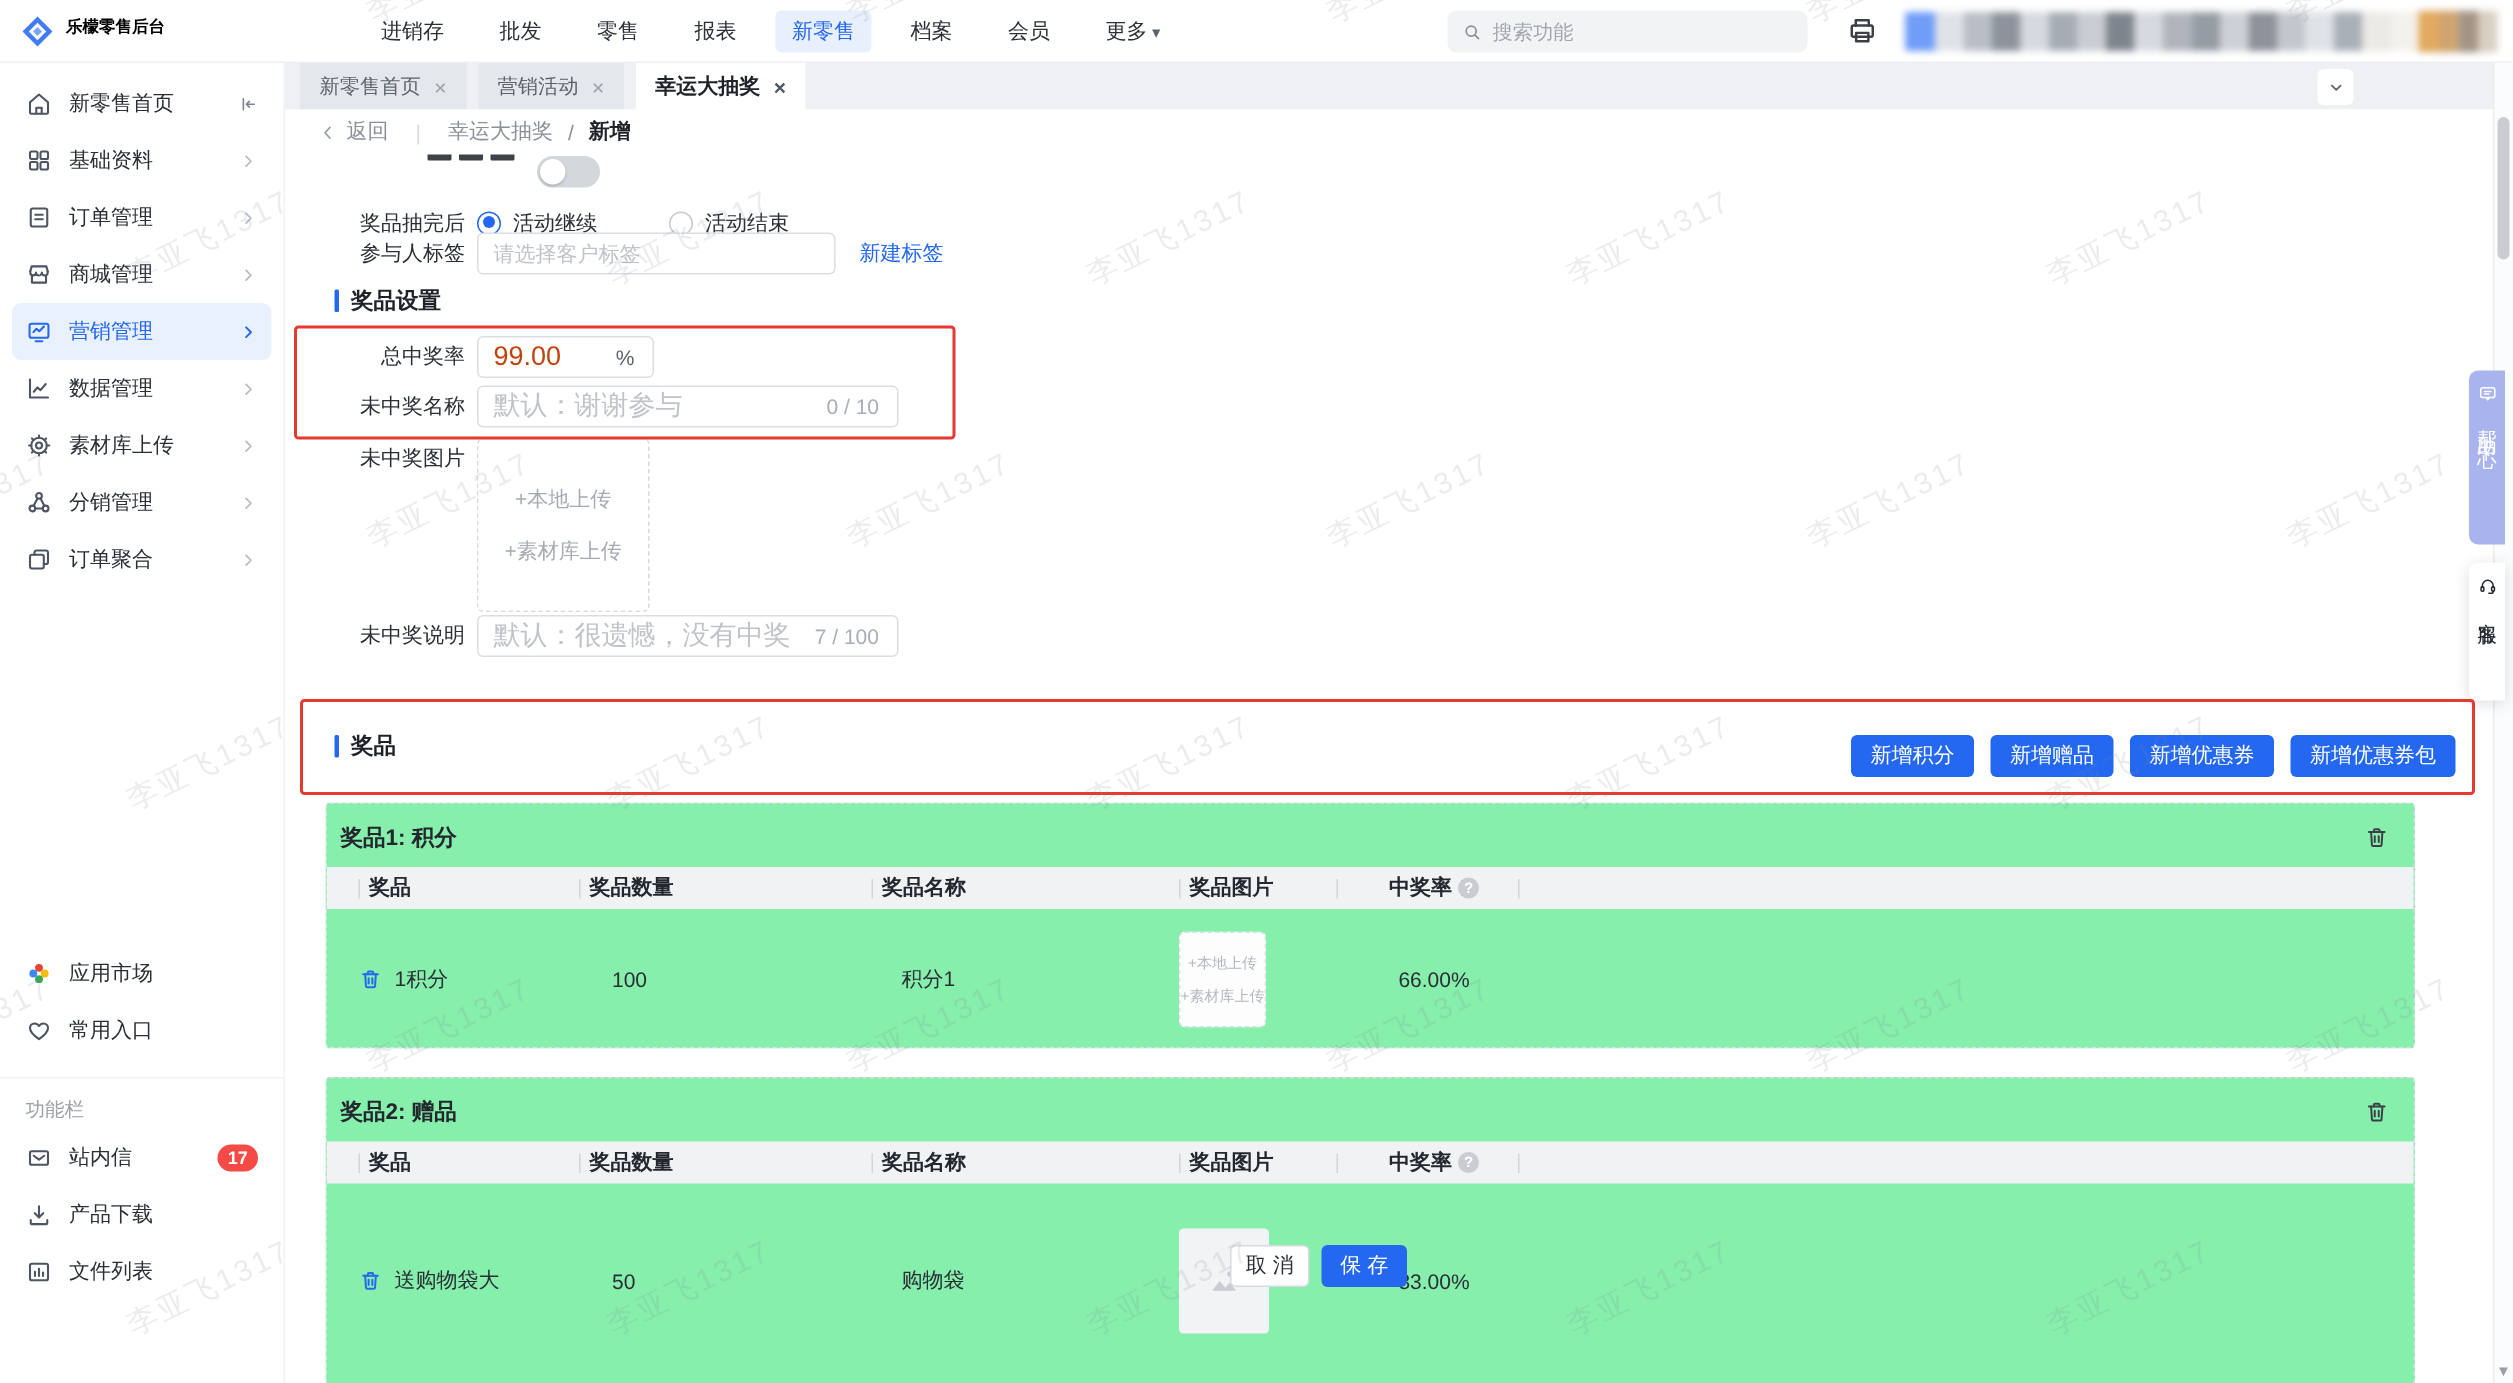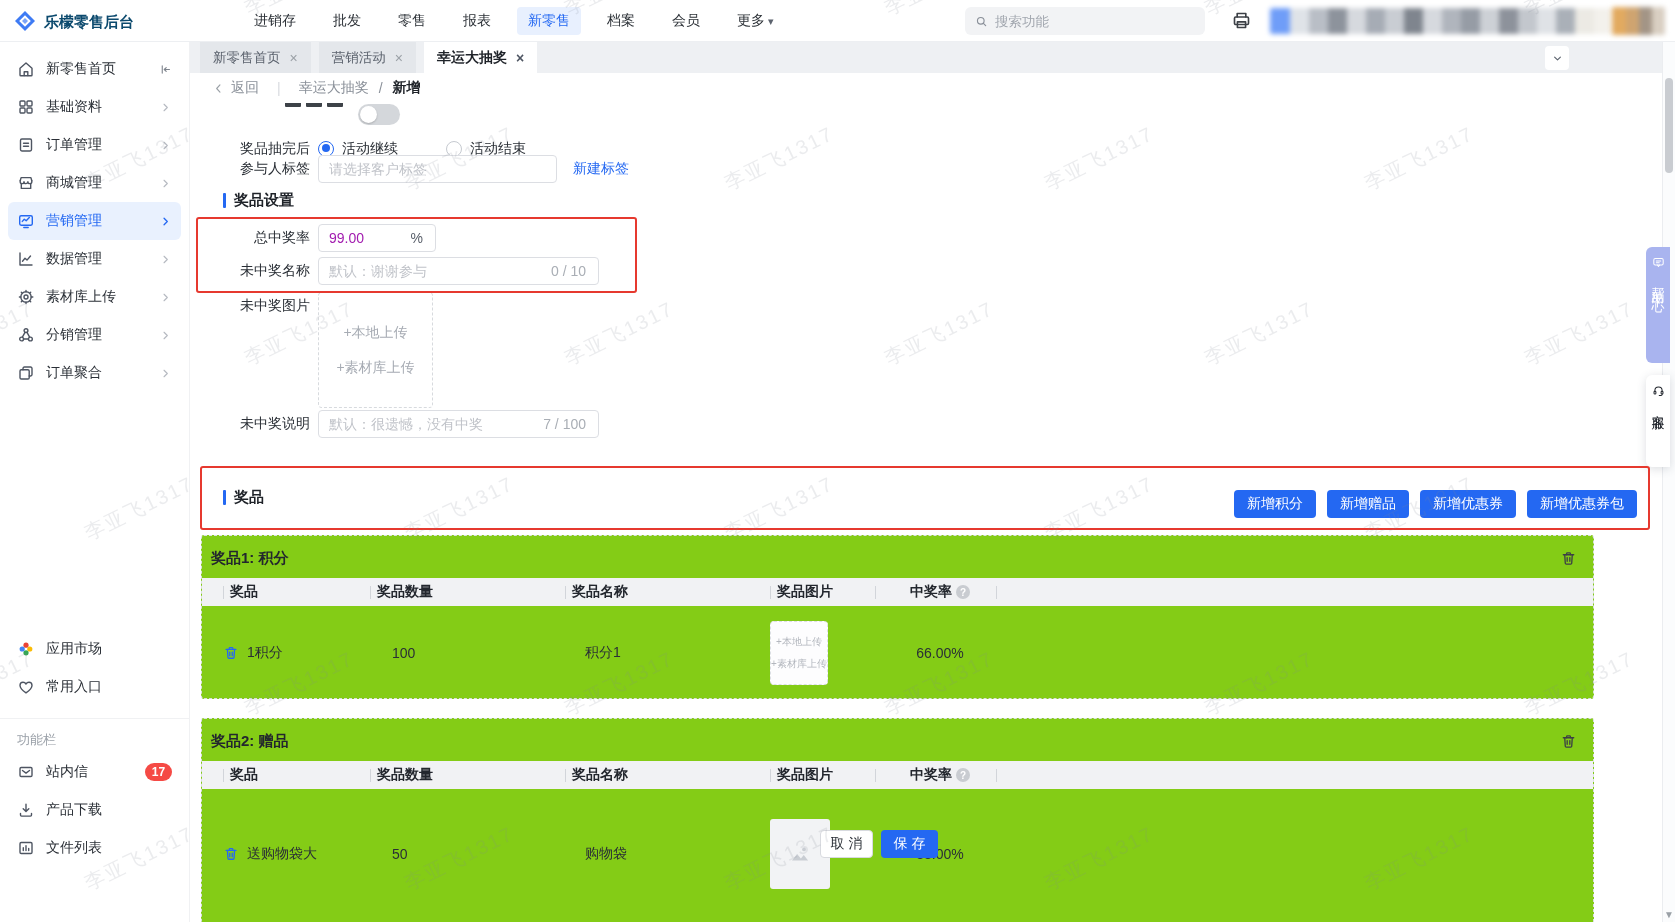--- a/index.html
+++ b/index.html
@@ -4,21 +4,21 @@
 <style>
   *{box-sizing:border-box;margin:0;padding:0}
   body{width:1675px;height:922px;position:relative;overflow:hidden;background:#fff;
        font-family:"Liberation Sans","DejaVu Sans",sans-serif;font-size:14px;color:#2a2f36}
   svg{display:block}
   .icon{width:18px;height:18px;fill:none;stroke:currentColor;stroke-width:1.4;stroke-linecap:round;stroke-linejoin:round}
   .icon-sm{width:13px;height:13px;fill:none;stroke:currentColor;stroke-width:1.6;stroke-linecap:round;stroke-linejoin:round}
 
   
   #navbar{position:absolute;top:0;left:0;right:0;height:42px;background:#fff;border-bottom:1px solid #edeff2;z-index:10}
-  .logo{position:absolute;left:14px;top:10px;display:flex;align-items:flex-end;gap:8px;font-weight:700;font-size:15px;color:#0c4a6e}
+  .logo{position:absolute;left:14px;top:10px;display:flex;align-items:flex-start;gap:8px;font-weight:700;font-size:11px;color:#000000}
   .nav-menu{position:absolute;left:243px;top:0;height:42px;display:flex;align-items:center;gap:15px}
   .nav-item{padding:5px 11px;border-radius:4px;color:#2b3036;cursor:pointer;display:flex;align-items:center;gap:3px}
   .nav-item.active{background:#e8f0fe;color:#2468f2}
   .caret{font-size:11px;color:#5c636e}
   .nav-search{position:absolute;left:965px;top:7px;width:240px;height:28px;background:#f2f3f5;border-radius:6px;display:flex;align-items:center;padding:0 10px;gap:7px;color:#8a9099}
   .nav-search input{flex:1;border:none;outline:none;background:transparent;font-size:13.5px;color:#333;font-family:inherit}
   .nav-search input::placeholder{color:#a2a7af}
   .printer{position:absolute;left:1231px;top:10px;color:#3c4046;cursor:pointer}
   .mosaic{position:absolute;display:flex;filter:blur(2.5px);border-radius:2px;overflow:hidden}
 
@@ -68,36 +68,36 @@
   .frow{position:absolute;left:0;display:flex;align-items:center;height:27px}
   .flabel{width:120px;text-align:right;margin-right:8px;color:#2a2f36;flex:none}
   .radio-opt{display:flex;align-items:center;gap:8px;margin-right:48px;cursor:pointer}
   .rc{width:16px;height:16px;border-radius:50%;border:1.5px solid #c6cad0;background:#fff;flex:none}
   .rc.sel{border-color:#2468f2}
   .rc.sel::after{content:"";display:block;width:8px;height:8px;margin:2.5px;border-radius:50%;background:#2468f2}
   .inp{height:28px;border:1px solid #dcdee3;border-radius:4px;font-size:14px;color:#333;padding:0 10px;outline:none;font-family:inherit}
   .inp::placeholder{color:#c0c3c9}
   .link{color:#2468f2;margin-left:16px;cursor:pointer}
   .inp-wrap{position:relative;display:flex;align-items:center;border:1px solid #dcdee3;border-radius:4px;height:28px;background:#fff}
-  .inp-wrap input{border:none;outline:none;font-size:14px;color:#a21caf;padding:0 10px;flex:1;min-width:0;background:transparent;font-family:inherit}
+  .inp-wrap input{border:none;outline:none;font-size:18px;color:#c2410c;padding:0 10px;flex:1;min-width:0;background:transparent;font-family:inherit}
   .inp-wrap input::placeholder{color:#c0c3c9}
   .suffix{color:#595f6a;padding-right:12px}
   .counter{position:absolute;right:12px;color:#a9aeb5}
   .sec{position:absolute;left:33px;display:flex;align-items:center;gap:8px;font-weight:700;font-size:15px;color:#1f2329}
   .secbar{width:3px;height:15px;background:#2468f2;border-radius:1px}
   .upbox{position:absolute;left:128px;top:219px;width:115px;height:116px;border:1px dashed #d7dade;border-radius:4px;background:#fff;display:flex;flex-direction:column;align-items:center;justify-content:center;gap:17px;color:#a6abb3;cursor:pointer}
   .upbox span{cursor:pointer}
 
   .redbox{position:absolute;border:2px solid #e6392f;border-radius:3px;z-index:30;pointer-events:none}
 
   .add-btns{position:absolute;top:417px;right:25px;display:flex;gap:11px;z-index:7}
   .btn-blue{height:28px;padding:0 13px;background:#2468f2;color:#fff;border:none;border-radius:4px;font-size:14px;display:flex;align-items:center;cursor:pointer;font-family:inherit}
 
   
-  .pcard{position:absolute;left:11px;width:1393px;border:1px dashed #dcdfe4;border-radius:3px;background:#84cc16}
+  .pcard{position:absolute;left:27px;width:1393px;border:1px dashed #dcdfe4;border-radius:3px;background:#86efac}
   .pc-head{height:42px;display:flex;align-items:center;padding:2px 16px 0 9px;font-size:15px;font-weight:600;color:#23272e}
   .pc-trash{margin-left:auto;color:#3c4046;cursor:pointer}
   .pgrid{display:grid;grid-template-columns:21px 147px 195px 205px 105px 130px 1fr}
   .phead{height:28px;background:#f1f2f4;font-weight:700;color:#23272e}
   .ph{display:flex;align-items:center;position:relative;padding-left:7px}
   .ph::before{content:"";position:absolute;left:0;width:1px;height:13px;background:#d2d5da}
   .ph.center{justify-content:center;padding-left:0}
   .ph.center::after{content:"";position:absolute;right:8px;width:1px;height:13px;background:#d2d5da}
   .qmark{width:14px;height:14px;border-radius:50%;background:#c9ccd1;color:#fff;font-size:10px;display:flex;align-items:center;justify-content:center;margin-left:4px;cursor:pointer}
   .prow{align-items:center}

